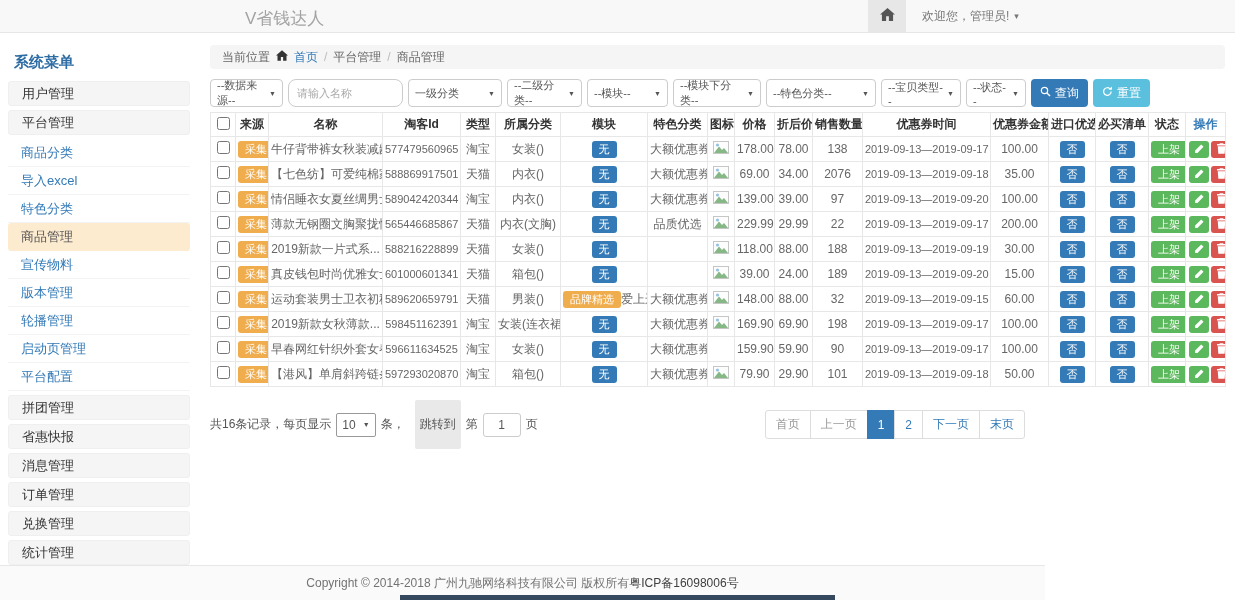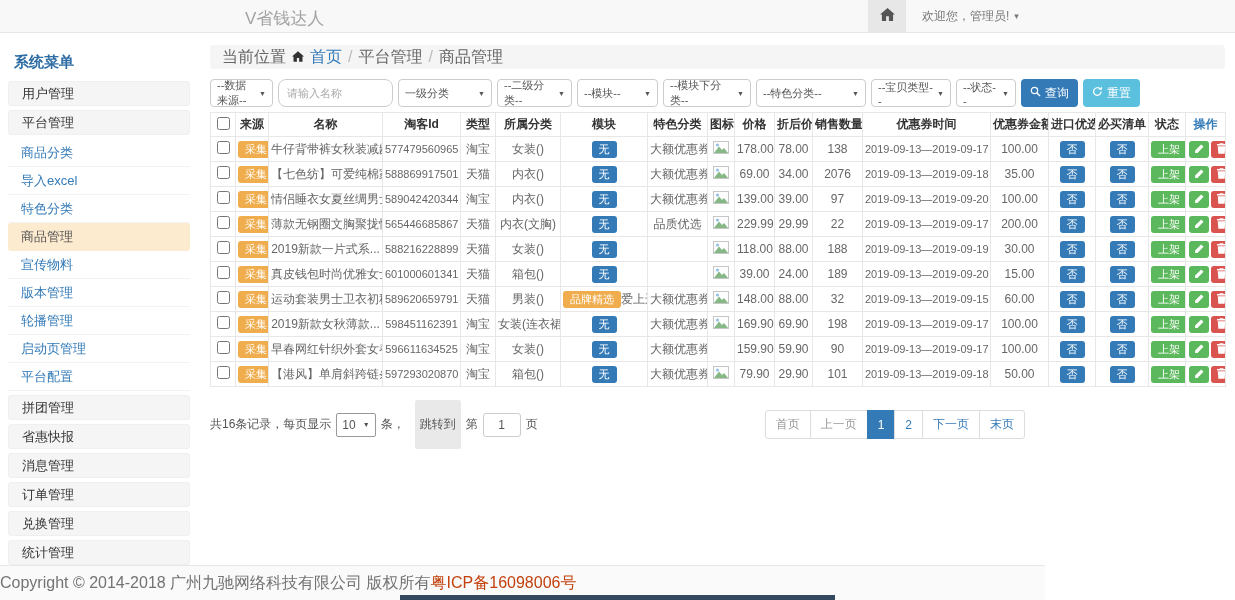--- a/index.html
+++ b/index.html
@@ -18,21 +18,21 @@
   .sidebar { position:absolute; top:45px; left:8px; width:182px; z-index:1; }
   .menu-title { color:#2e6da4; font-weight:bold; font-size:15px; padding:8px 6px 9px 6px; }
   .menu-header { background:#f5f5f5; border:1px solid #efefef; border-radius:3px; padding:5px 13px; font-size:13px; color:#333; margin-bottom:4px; cursor:pointer; height:25px; line-height:13px; }
   .submenu { margin:3px 0 4px 0; }
   .submenu a { display:block; padding:7px 13px; font-size:13px; color:#337ab7; text-decoration:none; border-bottom:1px solid #f3f3f3; height:28px; line-height:13px; }
   .submenu a.active { background:#fdebd0; border-radius:3px; color:#555; border-bottom-color:transparent; }
   .menu-header.cut { overflow:hidden; }
 
   
   .main { position:absolute; top:40px; left:210px; width:1015px; }
-  .breadcrumb { background:#f5f5f5; border-radius:4px; margin-top:5px; height:24px; display:flex; align-items:center; gap:6px; padding:0 12px; font-size:16px; color:#666; }
+  .breadcrumb { background:#f5f5f5; border-radius:4px; margin-top:5px; height:24px; display:flex; align-items:center; gap:6px; padding:0 12px; font-size:12px; color:#666; }
   .breadcrumb .link { color:#337ab7; text-decoration:none; cursor:pointer; }
   .breadcrumb .sep { color:#bbb; }
 
   
   .filter-row { margin-top:10px; display:flex; gap:5px; align-items:center; }
   .chip-select { height:28px; border:1px solid #ccc; border-radius:4px; background:#fff; display:flex; align-items:center; justify-content:space-between; padding:0 6px; font-size:11px; color:#555; cursor:pointer; }
   .chip-select .sel-caret { font-size:7px; color:#555; margin-left:3px; }
   .filter-input { height:28px; width:115px; border:1px solid #ccc; border-radius:8px; padding:0 8px; font-size:11px; color:#555; font-family:inherit; }
   .filter-input::placeholder { color:#aaa; }
   .btn { height:28px; border:none; border-radius:4px; color:#fff; font-size:12px; display:inline-flex; align-items:center; gap:4px; padding:0 9px; cursor:pointer; font-family:inherit; }
@@ -65,22 +65,22 @@
   .jump-chip { background:#e9e9e9; border-radius:2px; padding:16px 5px; margin:0 5px 0 10px; color:#555; }
   .jump-input { width:38px; height:24px; border:1px solid #ccc; border-radius:3px; text-align:center; font-size:12px; margin:0 5px; font-family:inherit; color:#555; }
   .pager { display:flex; margin-left:auto; margin-right:200px; }
   .pager .pg { border:1px solid #ddd; background:#fff; color:#337ab7; padding:5px 10px; margin-left:-1px; font-size:12px; cursor:pointer; font-family:inherit; }
   .pager .pg:first-child { border-radius:3px 0 0 3px; margin-left:0; }
   .pager .pg:last-child { border-radius:0 3px 3px 0; }
   .pager .pg-muted { color:#999; }
   .pager .pg-active { background:#337ab7; border-color:#337ab7; color:#fff; }
 
   
-  .footer { position:absolute; left:0; top:565px; width:1045px; height:35px; background:#fafafa; border-top:1px solid #e7e7e7; display:flex; align-items:center; font-size:16px; color:#737373; z-index:5; }
-  .footer .icp { color:#c2410c; text-decoration:none; cursor:pointer; }
+  .footer { position:absolute; left:0; top:565px; width:1045px; height:35px; background:#fafafa; border-top:1px solid #e7e7e7; display:flex; align-items:center; justify-content:center; font-size:12px; color:#737373; z-index:5; }
+  .footer .icp { color:#404040; text-decoration:none; cursor:pointer; }
   .bottom-bar { position:absolute; left:400px; top:595px; width:435px; height:5px; background:#34495e; z-index:6; }
 </style>
 </head>
 <body>
 
 <div class="top-header">
   <div class="brand">V省钱达人</div>
   <div class="header-right">
     <div class="home-btn">
       <span><svg width="15" height="13" viewBox="0 0 16 14">
@@ -125,21 +125,21 @@
           <path fill="#333" d="M8 0l8 7h-2v7h-4.5V9h-3v5H2V7H0z"></path>
         </svg></span>
     <a class="link">首页</a>
     <span class="sep">/</span>
     <span>平台管理</span>
     <span class="sep">/</span>
     <span>商品管理</span>
   </div>
 
   <div class="filter-row">
-    <div class="chip-select" style="width:63px">
+    <div class="chip-select" style="width:73px">
         <span>--数据来源--</span>
         <span class="sel-caret">▼</span>
       </div>
     <input class="filter-input" placeholder="请输入名称" style="">
     <div class="chip-select" style="width:94px">
         <span>一级分类</span>
         <span class="sel-caret">▼</span>
       </div>
     <div class="chip-select" style="width:75px">
         <span>--二级分类--</span>

